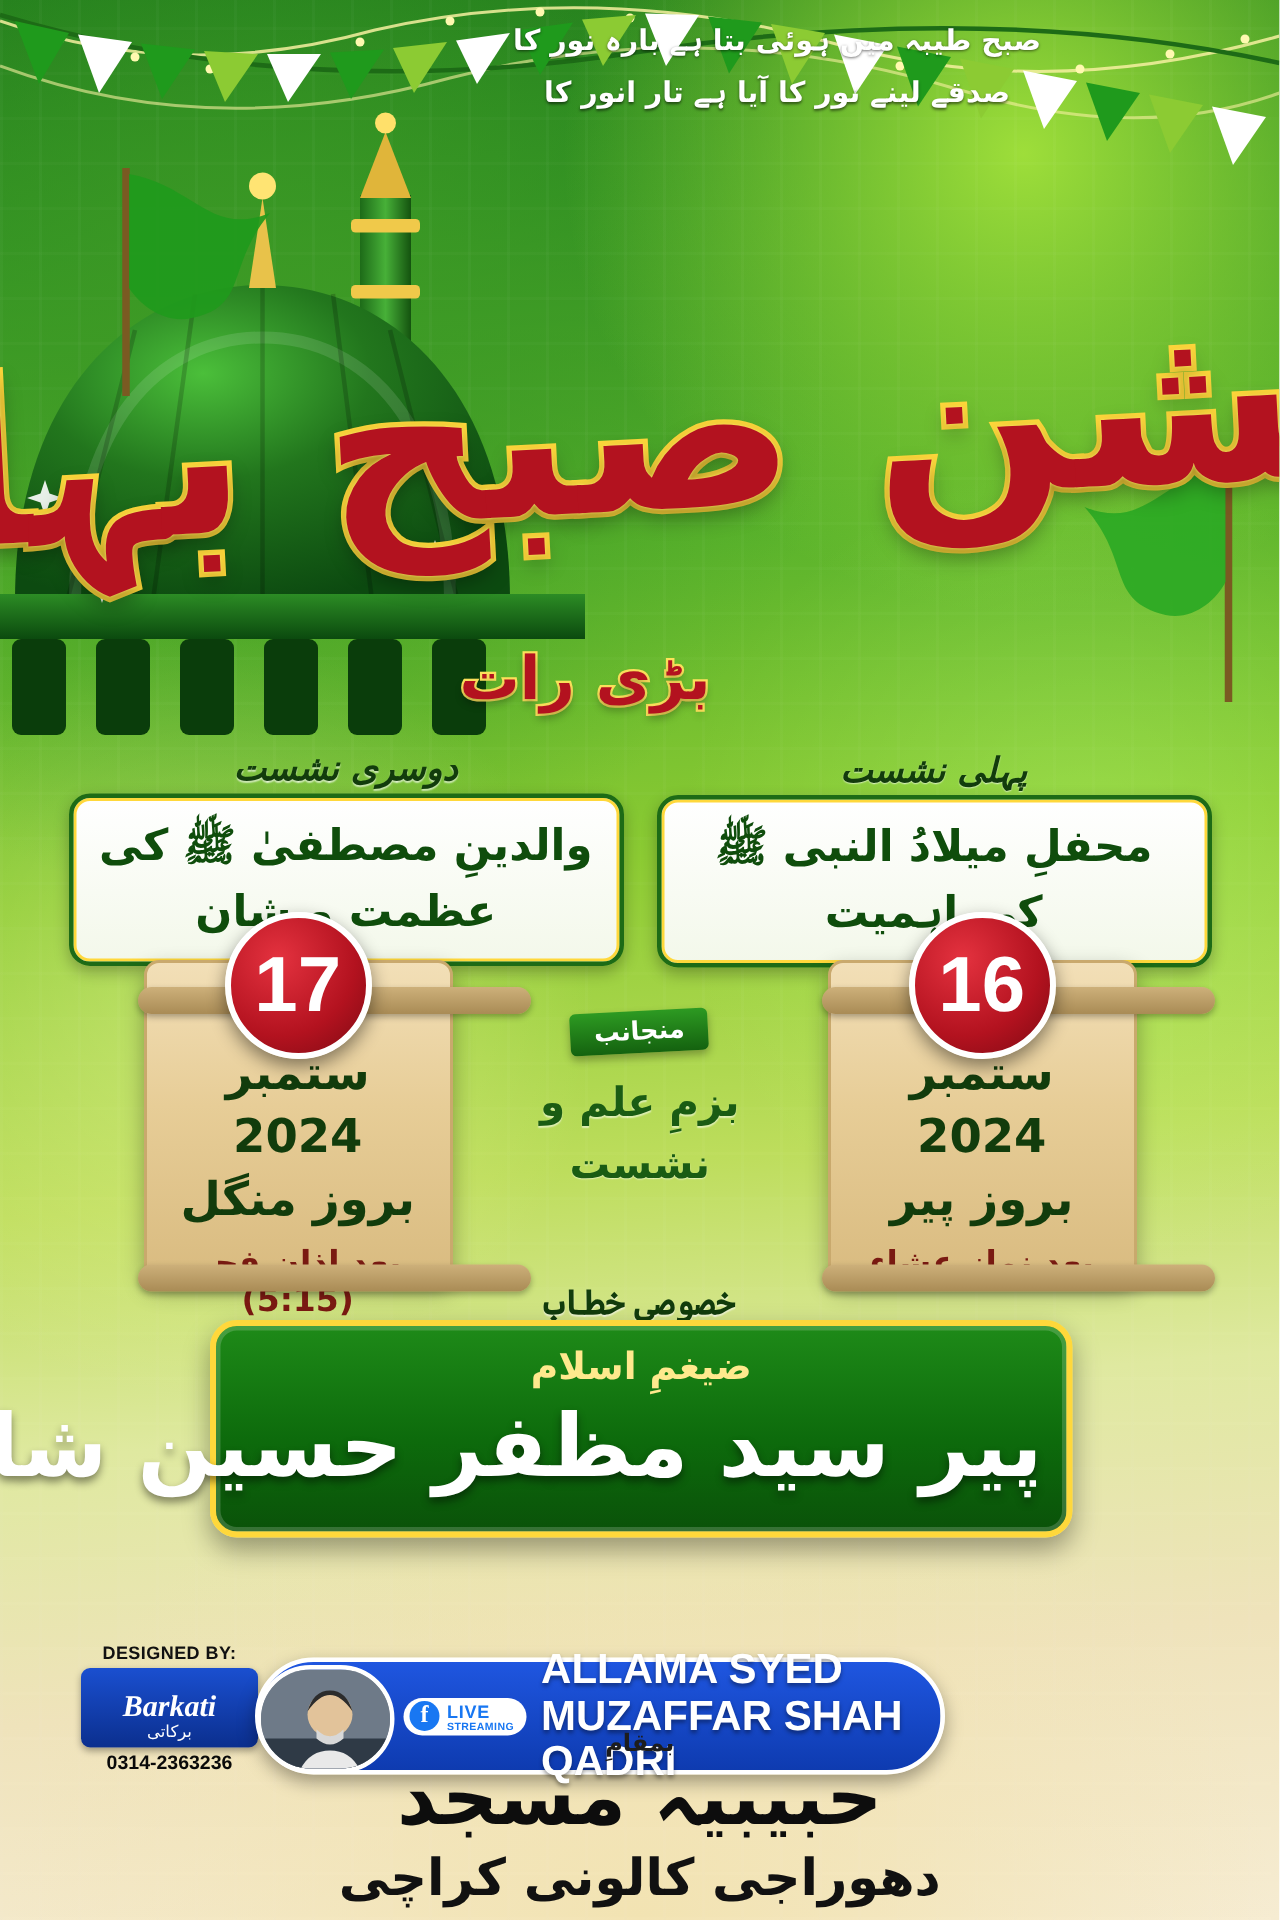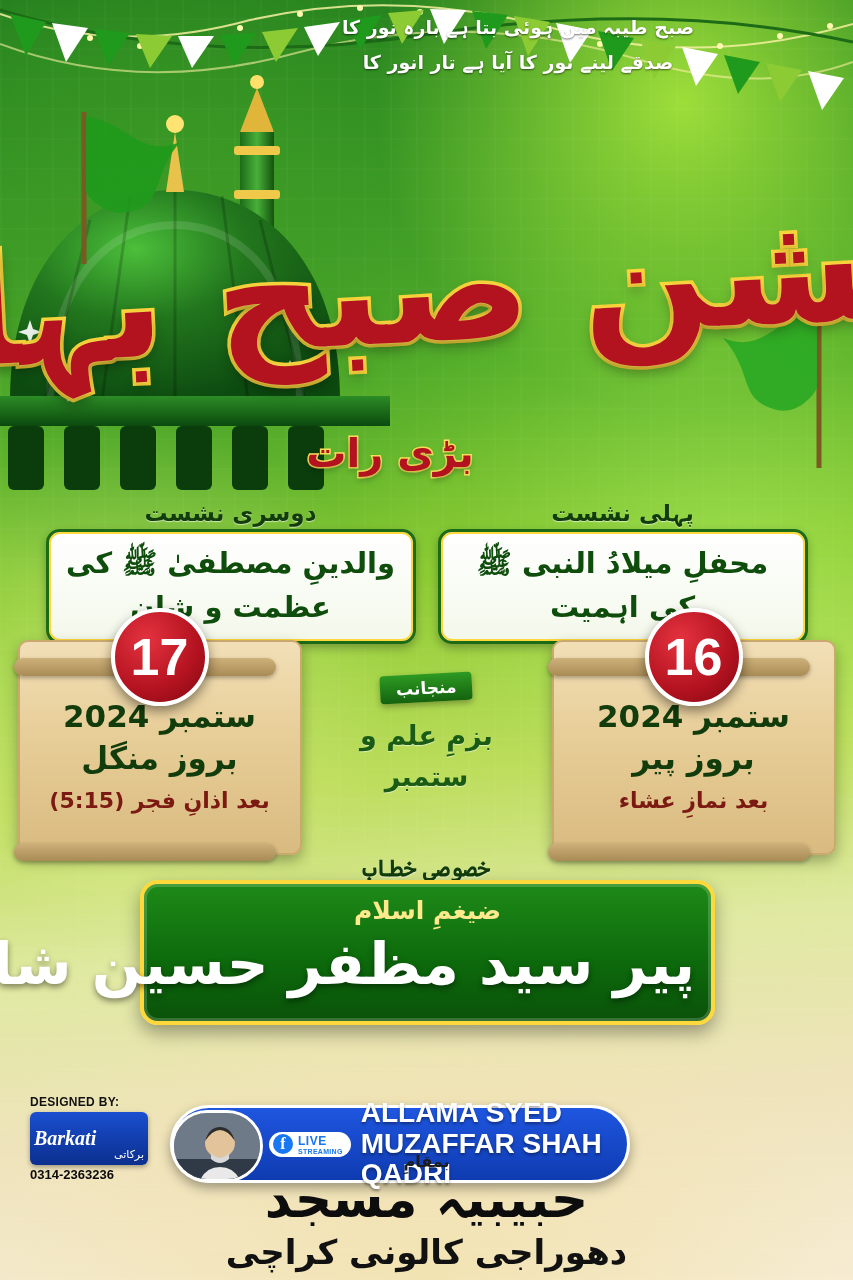--- a/index.html
+++ b/index.html
@@ -102,20 +102,21 @@
     direction: rtl;
   }
   .session { width: 370px; position: relative; }
   .session-label {
     direction: rtl; text-align: center;
     font-family: "DejaVu Sans", sans-serif;
     font-size: 23px; font-weight: bold;
     color: #123c0c;
     text-shadow: 0 1px 1px rgba(255,255,255,.6);
     margin-bottom: 3px;
+    font-style: italic;
   }
   .session-box {
     background: linear-gradient(180deg,#ffffff 0%, #f3f8ea 100%);
     border: 3px solid #1d6b16;
     border-radius: 14px;
     box-shadow: 0 4px 10px rgba(0,0,0,.28), inset 0 0 0 2px #ffd83b;
     padding: 10px 12px 12px;
   }
   .session-text {
     direction: rtl; text-align: center;
@@ -126,21 +127,21 @@
   }
 
   
   .dates {
     position: absolute; top: 640px; left: 0; width: 853px;
     display: flex; flex-direction: row; justify-content: center; align-items: flex-start;
     gap: 40px;
     direction: rtl;
   }
   .scroll {
-    position: relative; width: 284px; height: 215px;
+    position: relative; width: 206px; height: 215px;
     background: linear-gradient(180deg,#f2dfb7 0%, #e7cd97 45%, #d9bb80 100%);
     border-radius: 10px;
     box-shadow: 0 6px 14px rgba(0,0,0,.3);
     border: 2px solid #c9a96d;
     padding-top: 54px;
   }
   .scroll::before, .scroll::after {
     content: ""; position: absolute; left: -6px; width: 262px; height: 18px;
     background: linear-gradient(180deg,#cdb07a,#a98b55);
     border-radius: 9px;
@@ -217,22 +218,22 @@
     direction: rtl; text-align: center;
     font-family: "DejaVu Sans", sans-serif;
     font-size: 58px; font-weight: bold; color: #ffffff;
     line-height: 1.35;
     text-shadow: 0 3px 6px rgba(0,0,0,.45);
     white-space: nowrap;
   }
 
   
   .designer {
-    position: absolute; left: 30px; top: 1095px;
-    width: 118px; 
+    position: absolute; left: 54px; top: 1095px;
+    width: 118px; text-align: center;
   }
   .designer-head {
     font-size: 12px; font-weight: bold; color: #111; letter-spacing: .3px;
   }
   .designer-logo {
     margin-top: 3px;
     background: linear-gradient(180deg,#1a4fd0,#0b2f8e);
     border-radius: 6px;
     padding: 16px 4px 4px;
     color: #fff;
@@ -459,21 +460,21 @@
 
     <div class="scroll">
       <div class="day-badge">16</div>
       <div class="scroll-month">ستمبر 2024</div>
       <div class="scroll-month">بروز پیر</div>
       <div class="scroll-time">بعد نمازِ عشاء</div>
     </div>
 
     <div class="center-col">
       <div class="ribbon">منجانب</div>
-      <div class="center-text">بزمِ علم و ستمبر</div>
+      <div class="center-text">بزمِ علم و نشست</div>
     </div>
 
     <div class="scroll">
       <div class="day-badge">17</div>
       <div class="scroll-month">ستمبر 2024</div>
       <div class="scroll-month">بروز منگل</div>
       <div class="scroll-time">بعد اذانِ فجر (5:15)</div>
     </div>
 
   </div>

